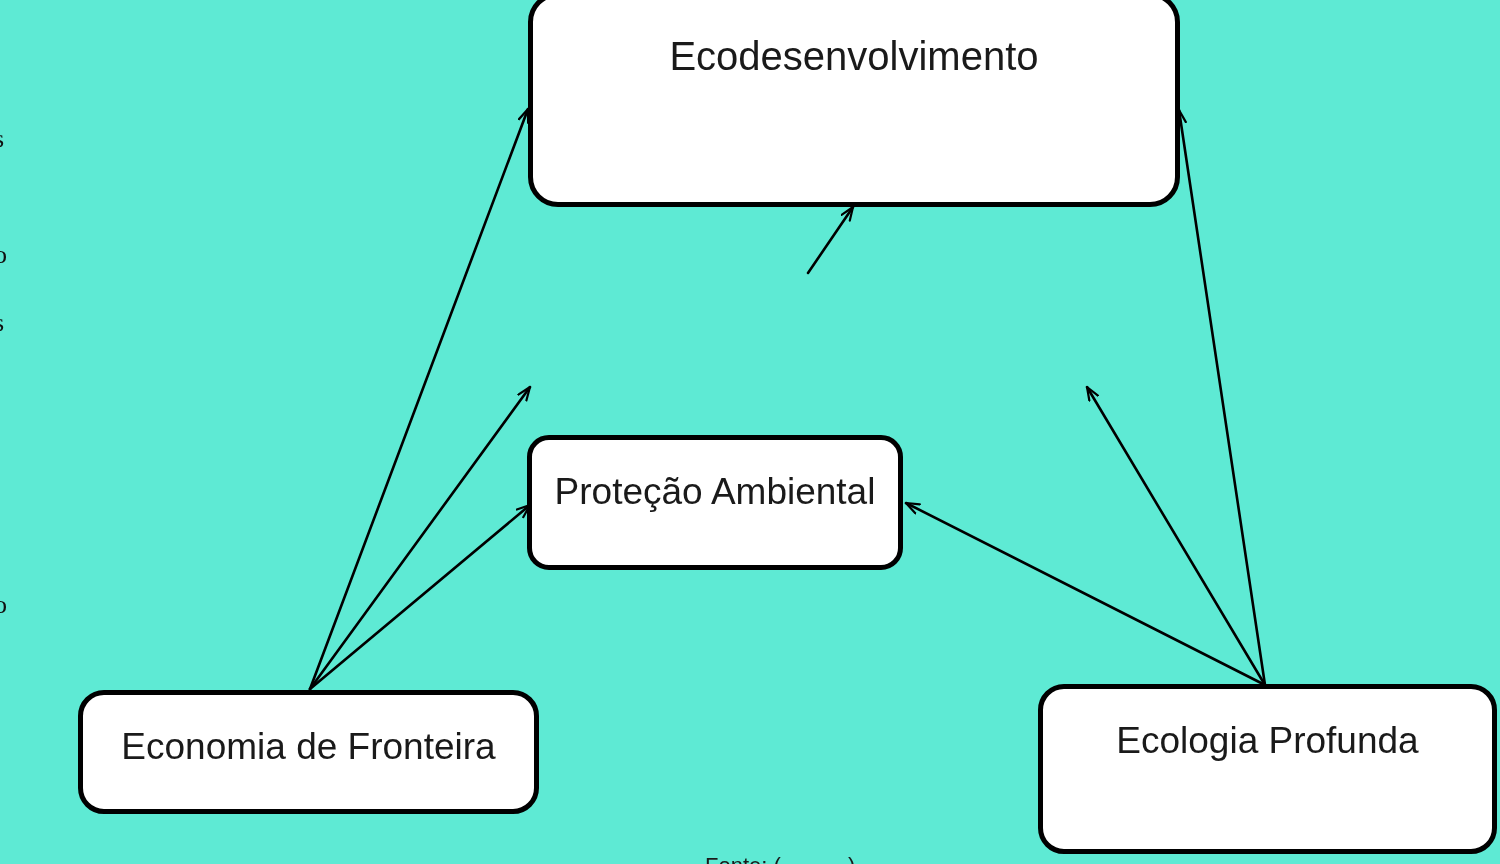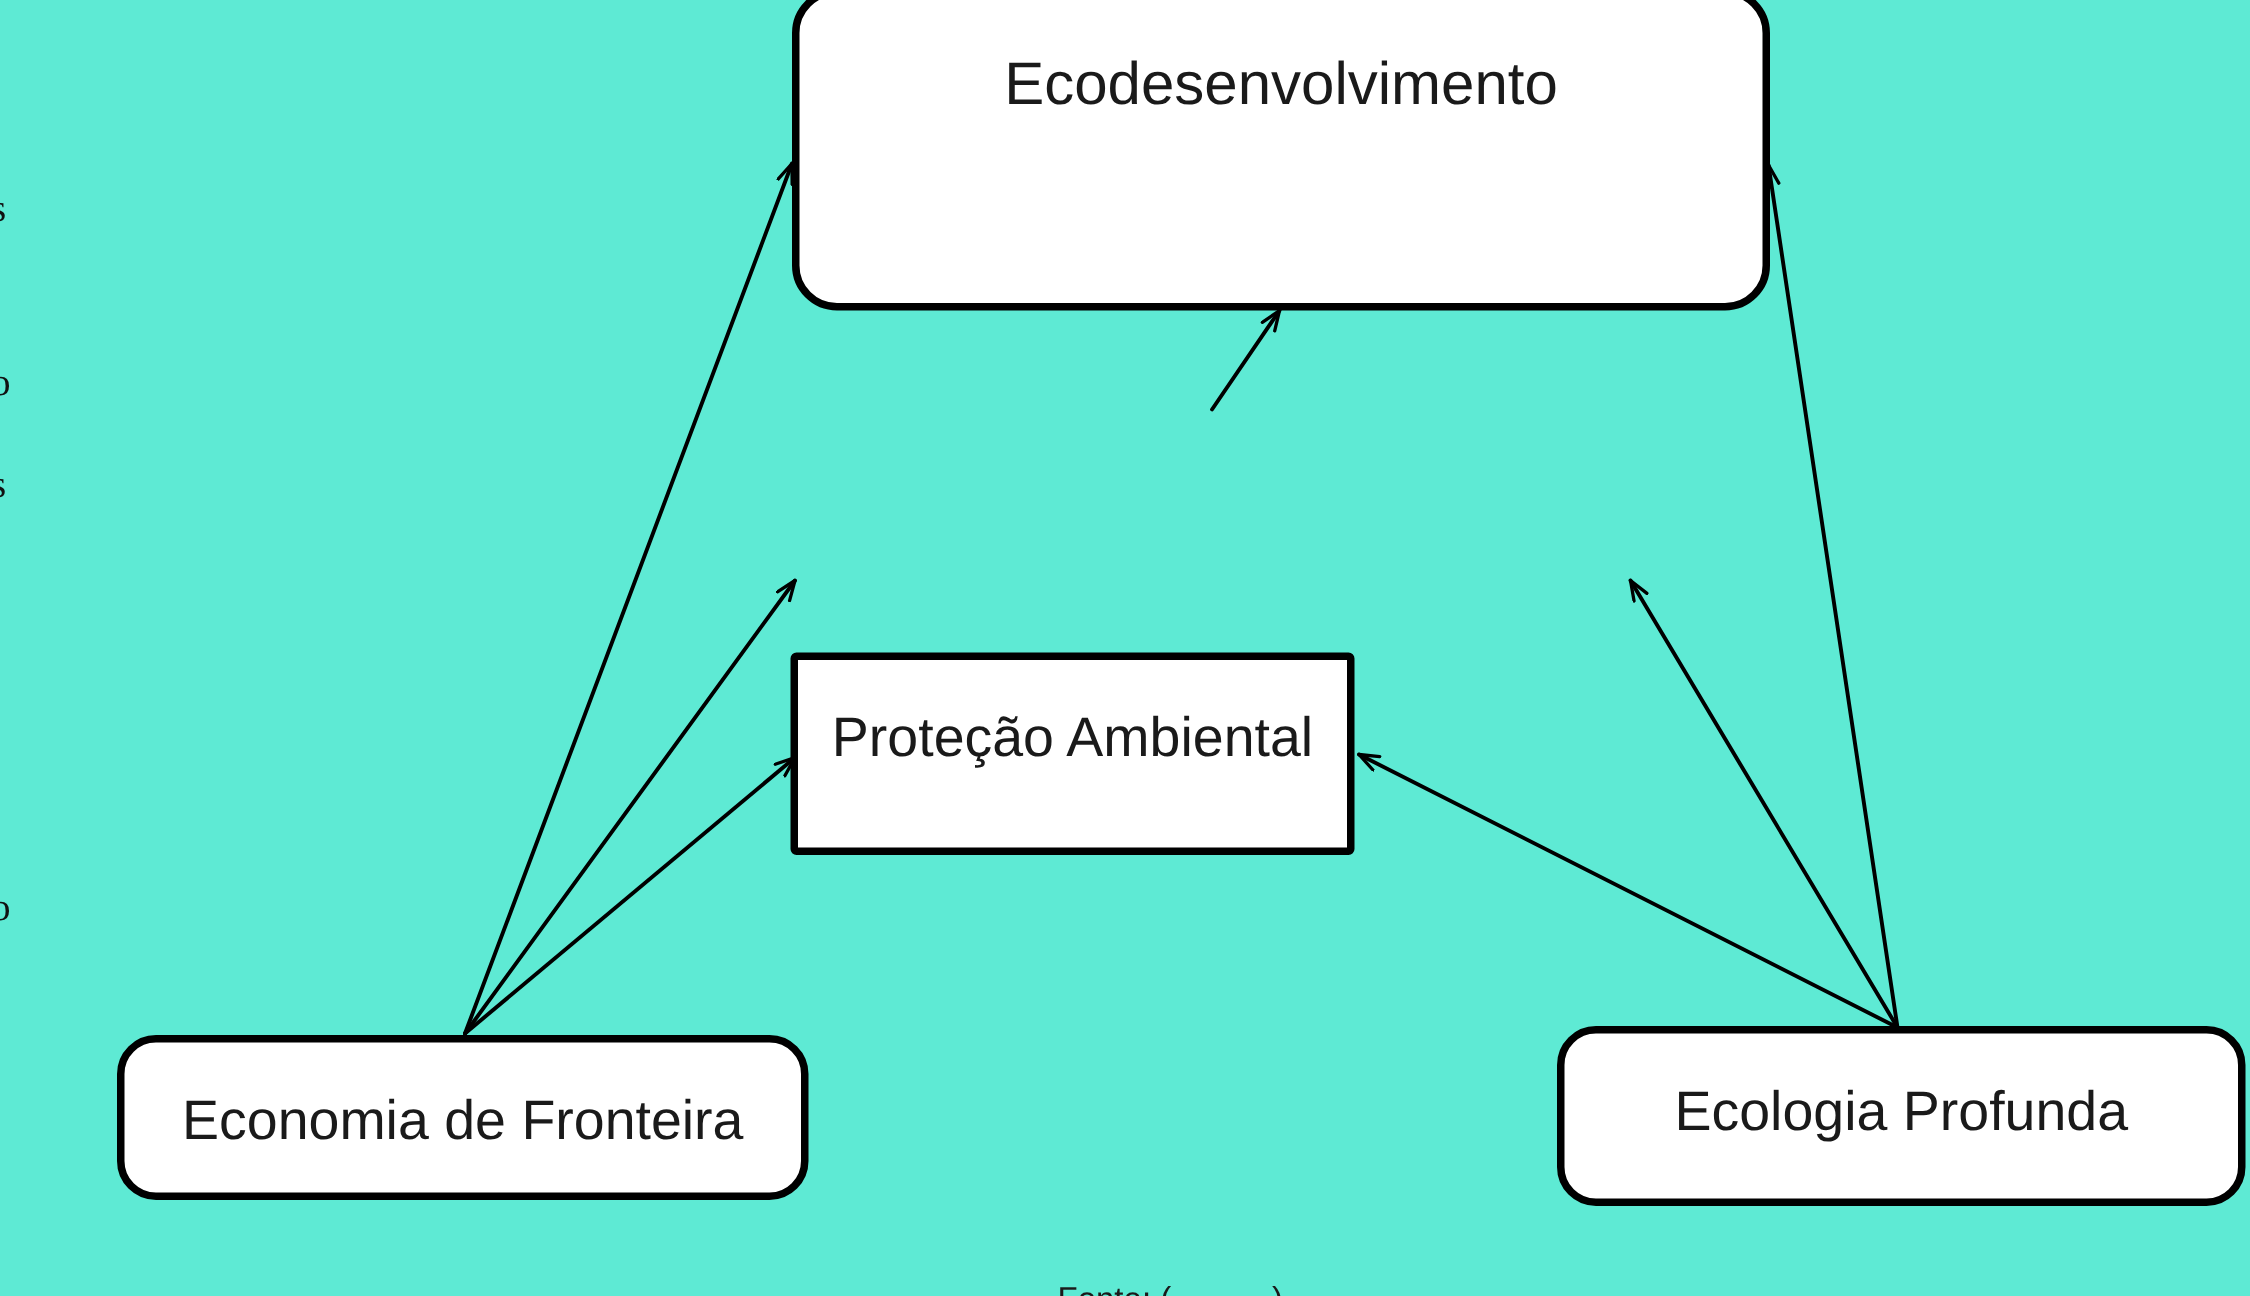--- a/index.html
+++ b/index.html
@@ -58,41 +58,41 @@
     border-radius: 28px;
     z-index: 3;
   }
   #node-administracao .node-label {
     font-size: 38px;
     padding-top: 33px;
   }
 
   #node-protecao {
     left: 527px;  top: 435px;  width: 376px;  height: 135px;
-    border-radius: 4px;
+    border-radius: 22px;
     z-index: 4;
     justify-content: center;
   }
   #node-protecao .node-label {
     font-size: 37px;
     padding-top: 33px;
   }
 
   #node-economia {
-    left: 78px;   top: 690px;  width: 461px;  height: 110px;
+    left: 78px;   top: 690px;  width: 461px;  height: 124px;
     border-radius: 26px;
     z-index: 3;
   }
   #node-economia .node-label {
     font-size: 37px;
     padding-top: 33px;
   }
 
   #node-ecologia {
-    left: 1038px; top: 684px;  width: 459px;  height: 120px;
+    left: 1038px; top: 684px;  width: 459px;  height: 170px;
     border-radius: 26px;
     z-index: 3;
   }
   #node-ecologia .node-label {
     font-size: 37px;
     padding-top: 33px;
   }
 
   
   .margin-fragment {

